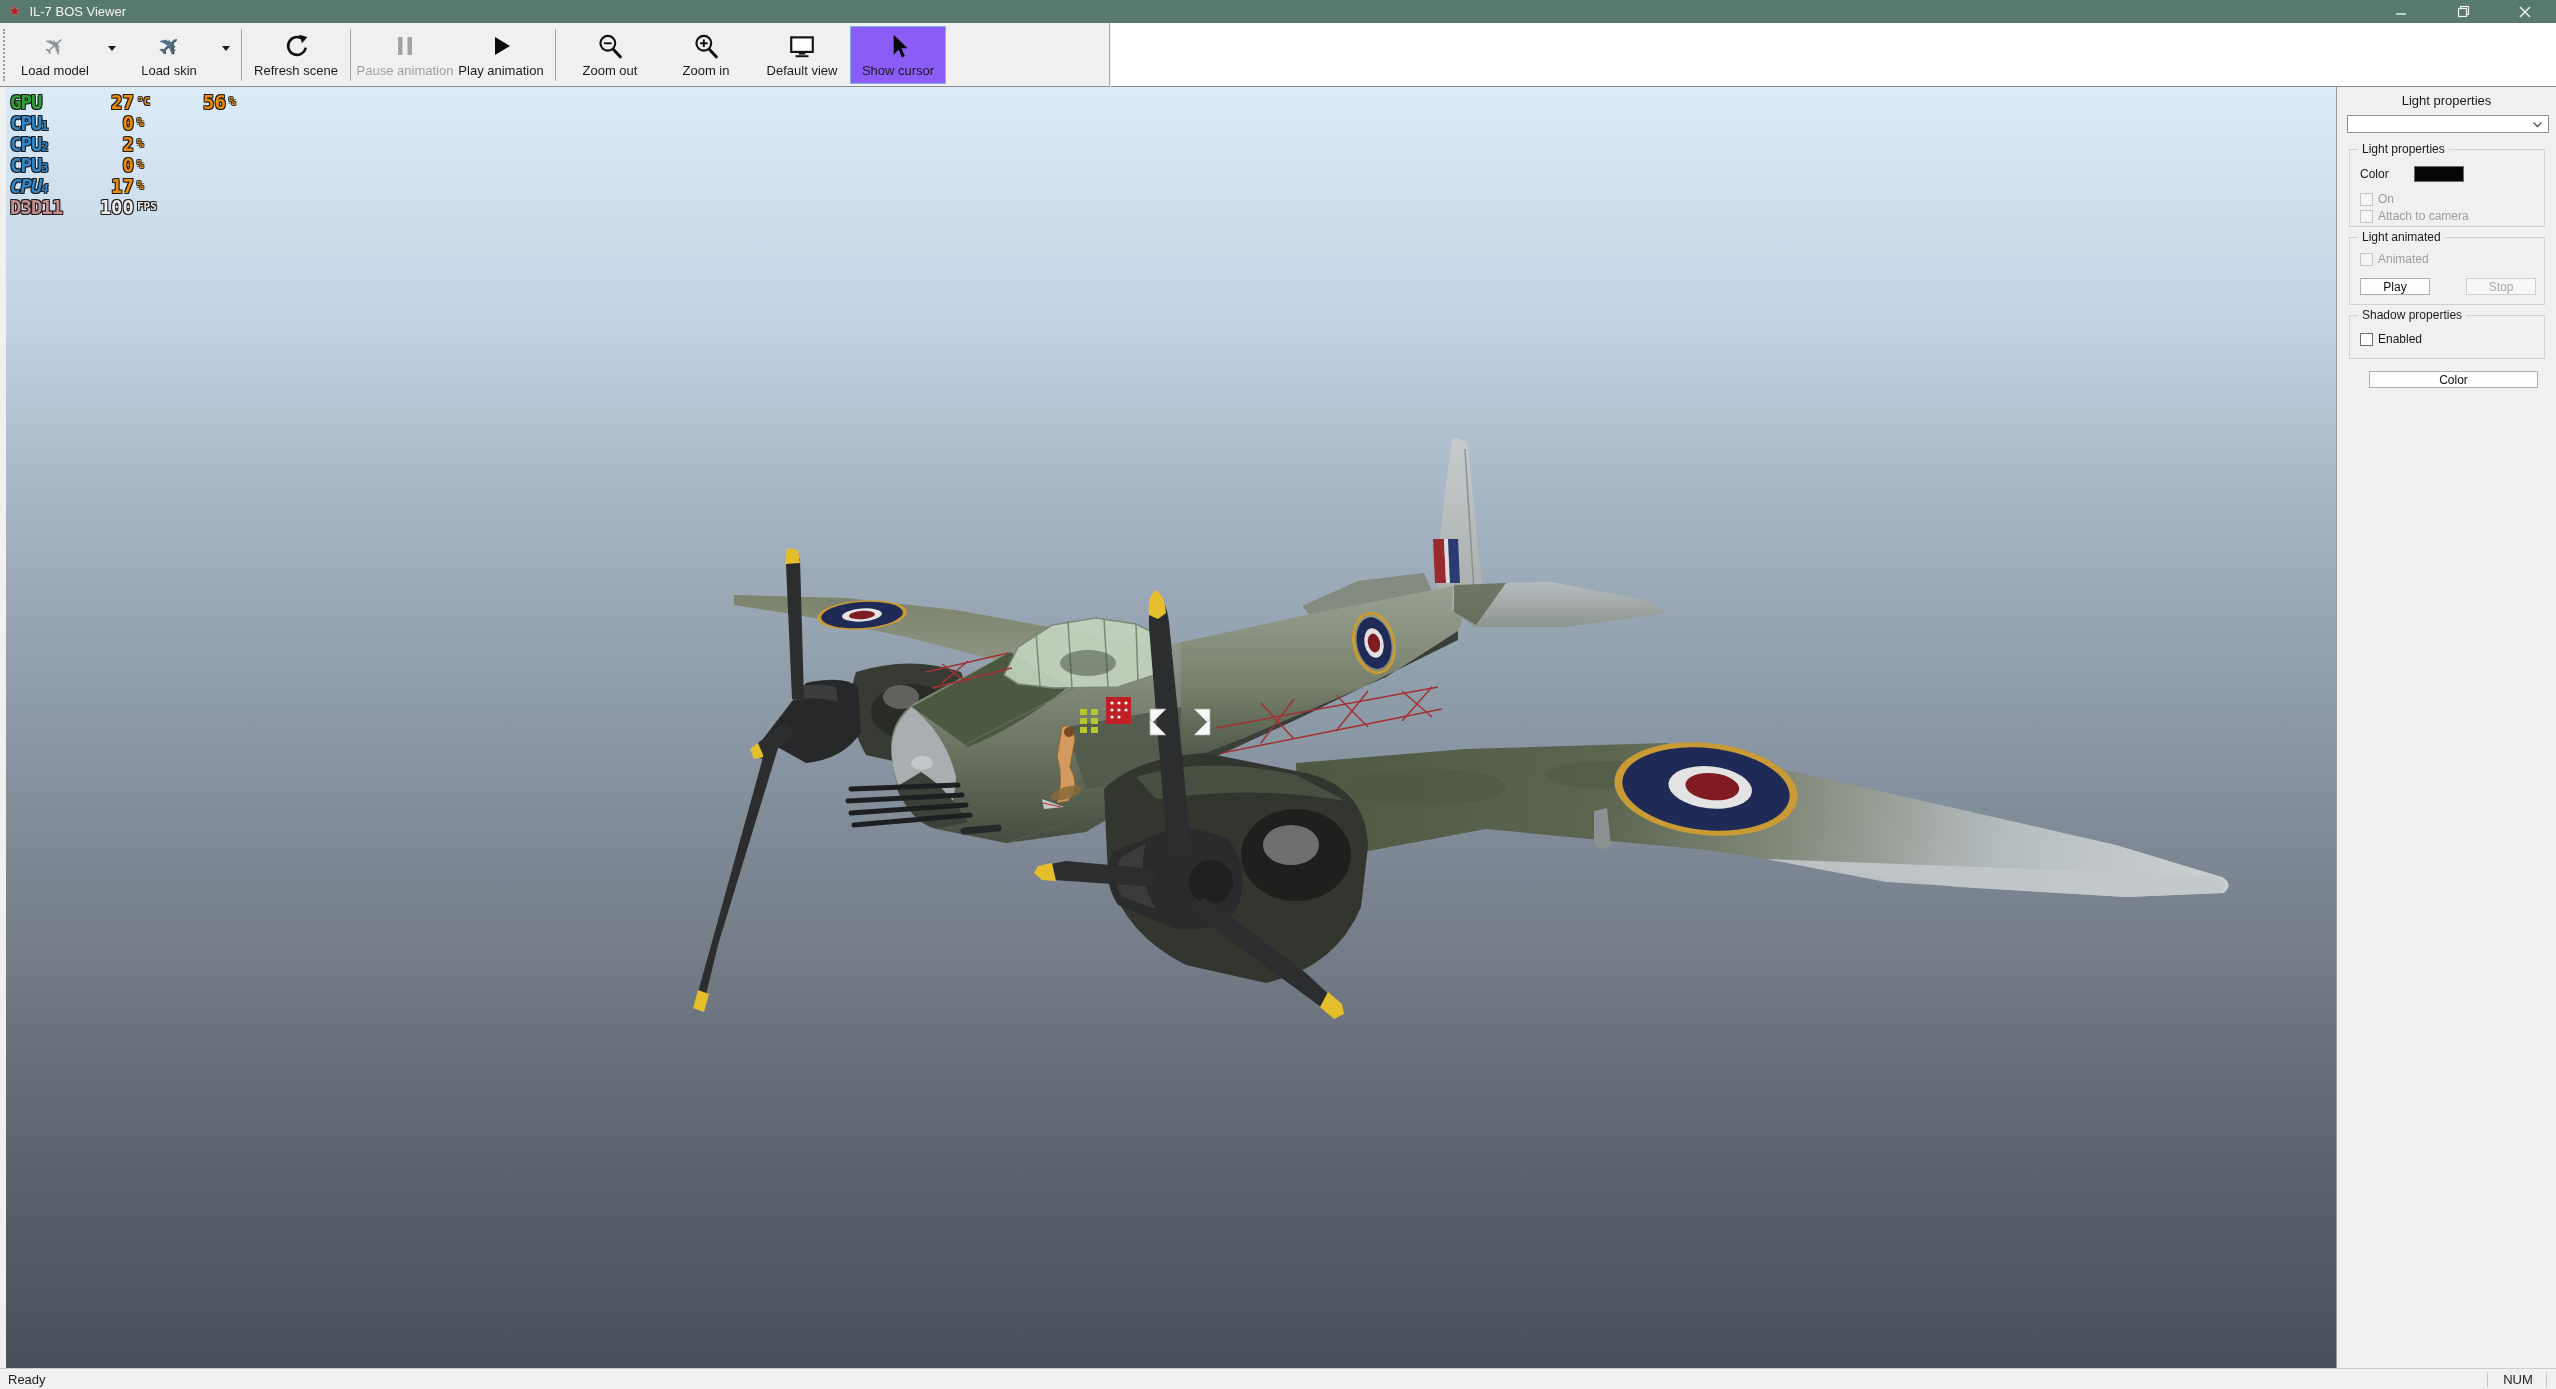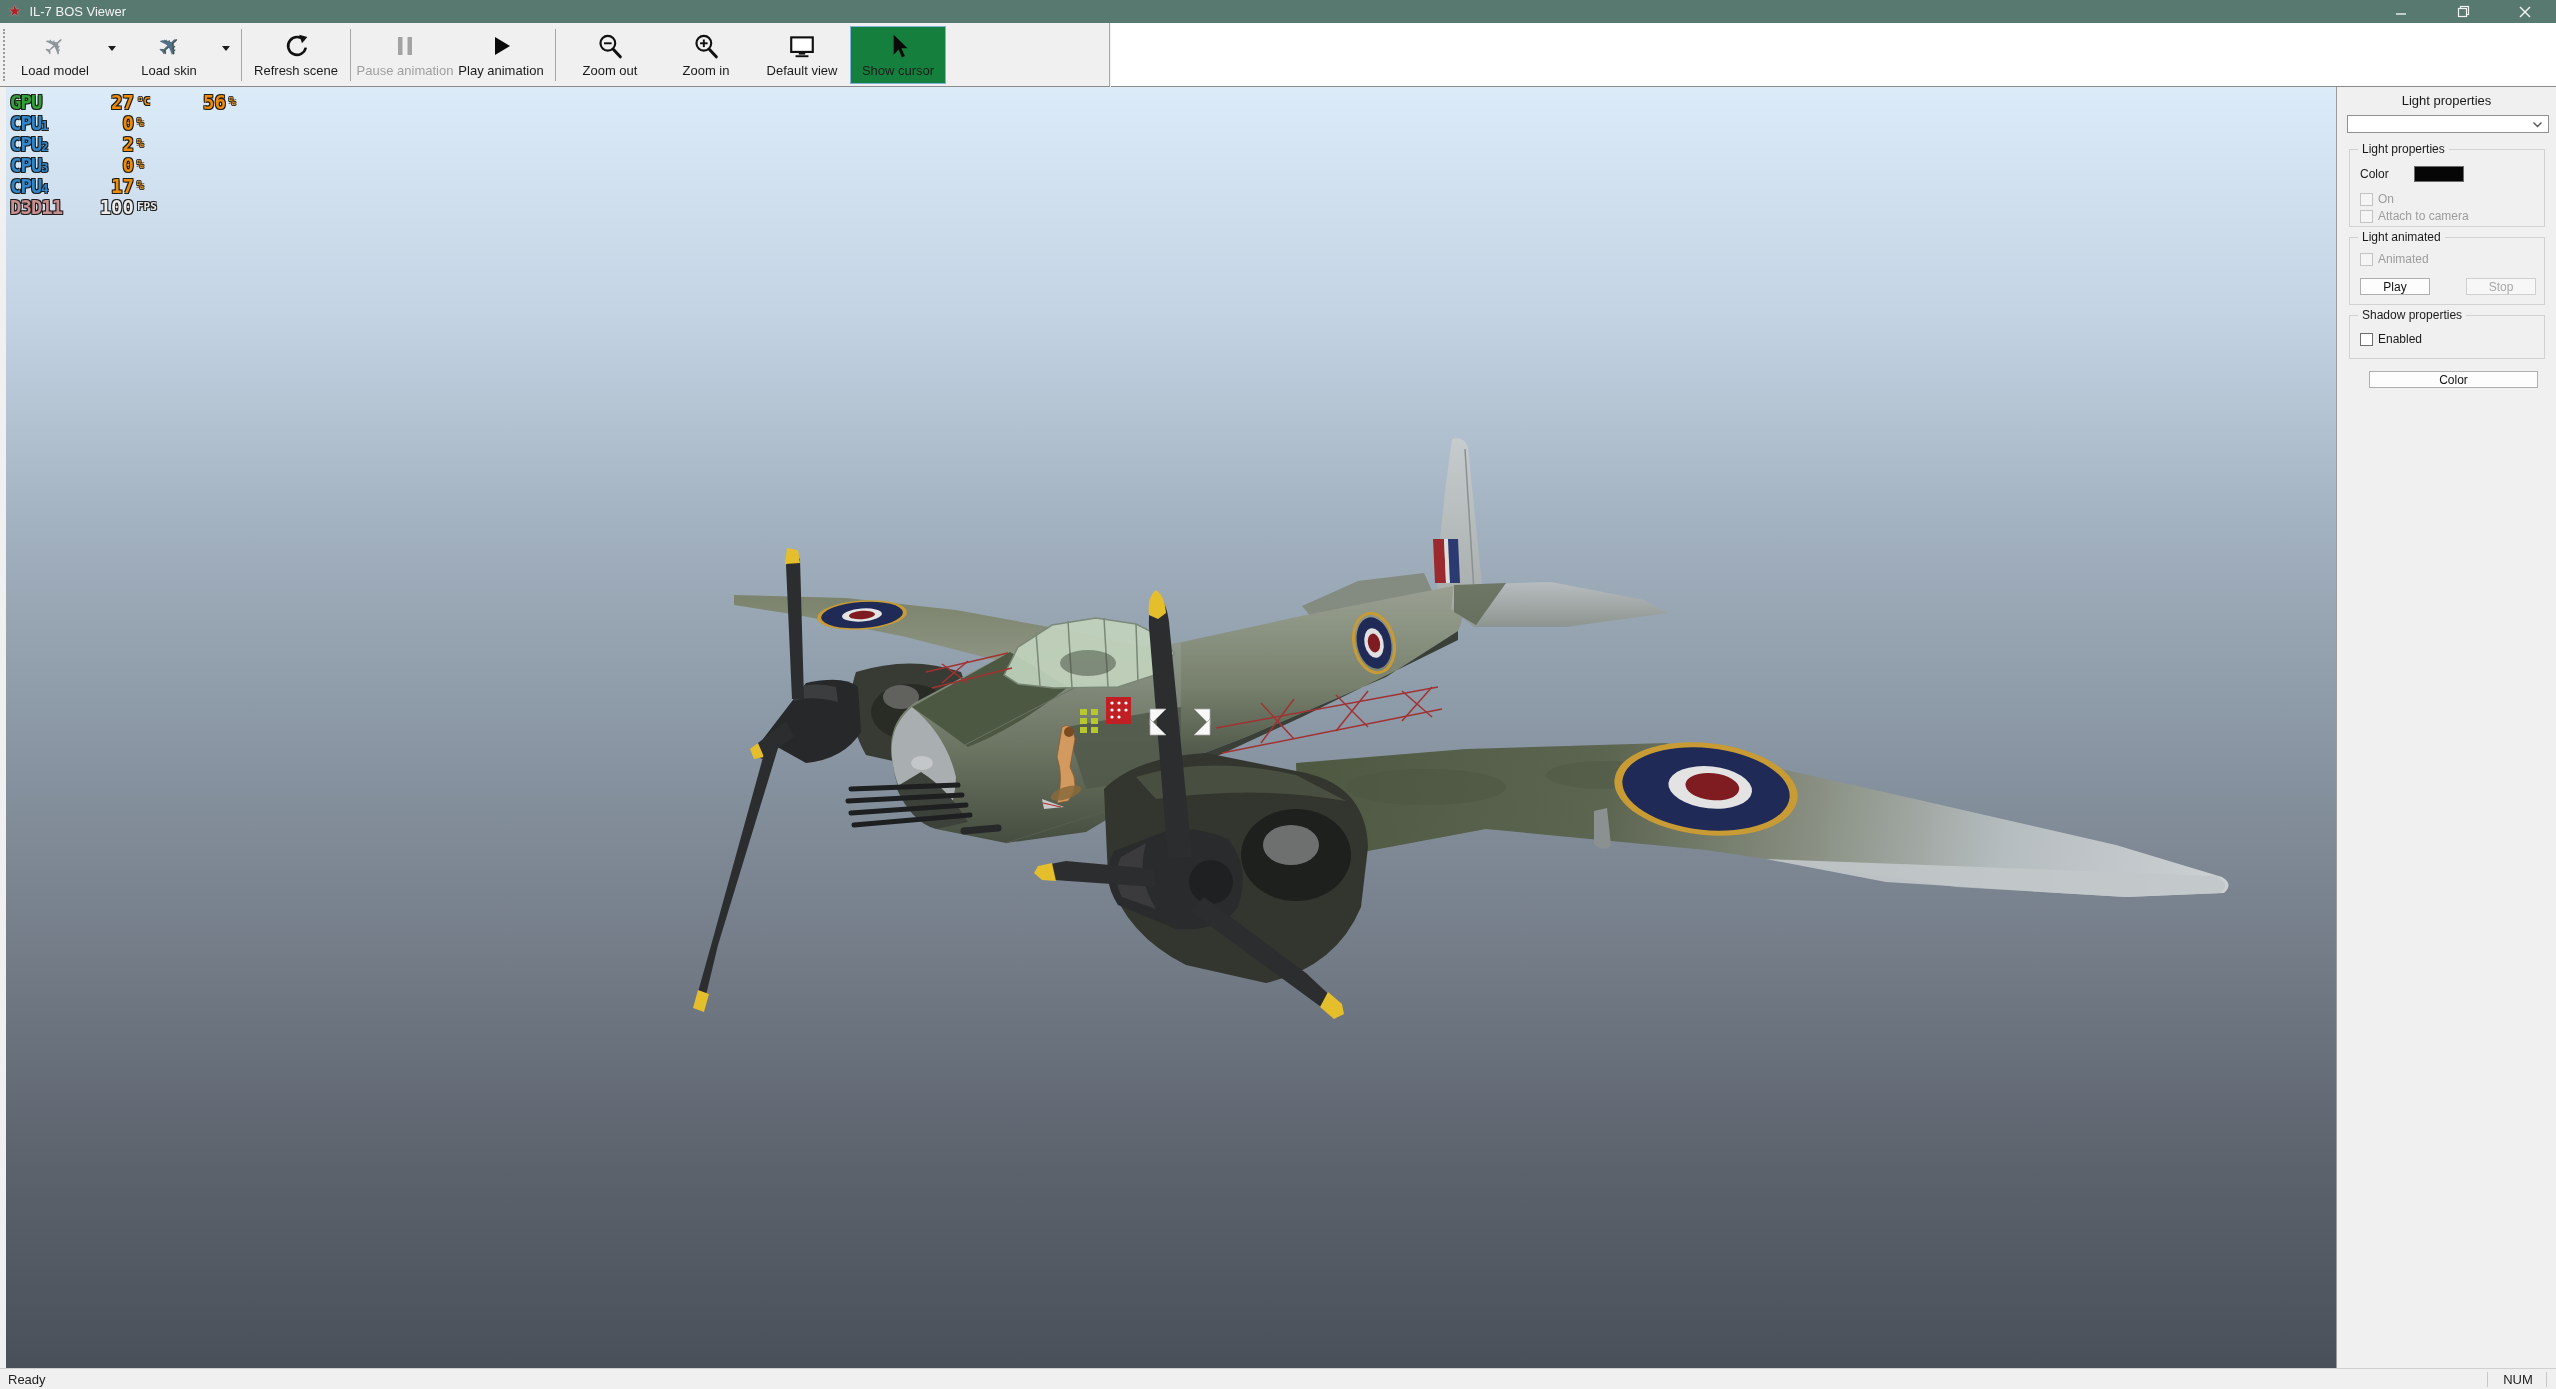--- a/index.html
+++ b/index.html
@@ -212,21 +212,21 @@
     <span class="ticon">
       <svg width="28" height="26" viewBox="0 0 26 24">
         <rect x="3" y="4" width="20" height="13.5" fill="#fff" stroke="#111" stroke-width="2"></rect>
         <rect x="10" y="17.5" width="6" height="2.5" fill="#111"></rect>
         <line x1="7" y1="21.5" x2="19" y2="21.5" stroke="#111" stroke-width="1.8"></line>
       </svg>
     </span>
     <span class="tlabel">Default view</span>
   </div>
 
-  <div class="tbtn selected" style="background-color: #15803d;">
+  <div class="tbtn selected" style="background-color: #8b5cf6;">
     <span class="ticon">
       <svg width="24" height="26" viewBox="0 0 22 24">
         <polygon points="7,1.5 7,20 11.6,15.2 14.6,22.5 17.3,21.2 14.2,14 19.8,14" fill="#0a0a0a"></polygon>
       </svg>
     </span>
     <span class="tlabel">Show cursor</span>
   </div>
 </div>
 <div class="toolbar-rest"></div>
 
@@ -427,21 +427,21 @@
       <span class="stat-label" style="color: rgb(47, 134, 201);"><span>CPU</span><span class="stat-sub">2</span></span>
       <span class="stat-value">2</span>
       <span class="stat-unit">%</span>
     </div>
     <div class="stat-row">
       <span class="stat-label" style="color: rgb(47, 134, 201);"><span>CPU</span><span class="stat-sub">3</span></span>
       <span class="stat-value">0</span>
       <span class="stat-unit">%</span>
     </div>
     <div class="stat-row">
-      <span class="stat-label" style="color: rgb(47, 134, 201);"><span>CPU</span><span class="stat-sub">4</span></span>
+      <span class="stat-label" style="color: rgb(47, 134, 201); font-style: italic;"><span>CPU</span><span class="stat-sub">4</span></span>
       <span class="stat-value">17</span>
       <span class="stat-unit">%</span>
     </div>
     <div class="stat-row">
       <span class="stat-label" style="color: rgb(201, 143, 143);"><span>D3D11</span><span class="stat-sub"></span></span>
       <span class="stat-value" style="color: rgb(236, 236, 236);">100</span>
       <span class="stat-unit" style="color: rgb(236, 236, 236);">FPS</span>
     </div>
   </div>
 

